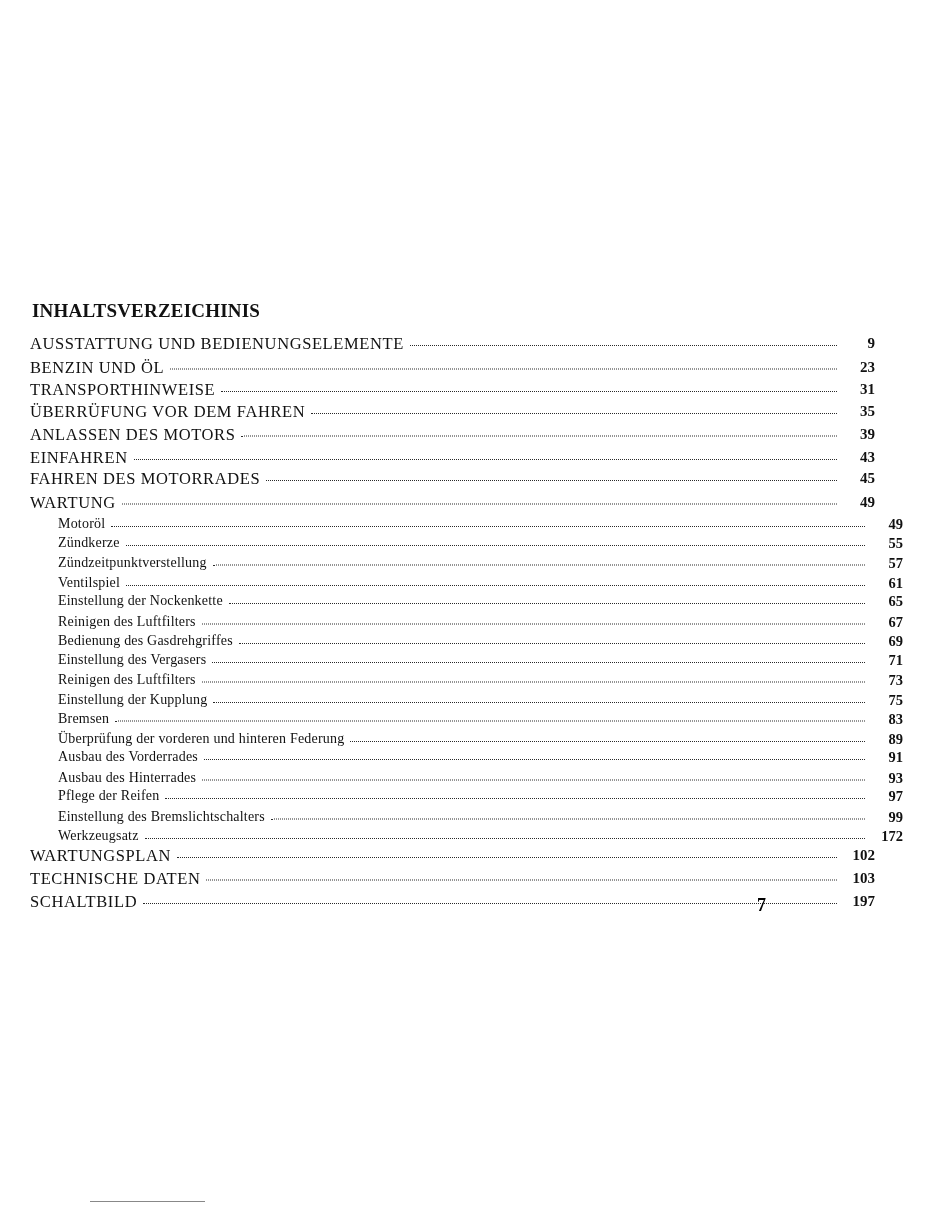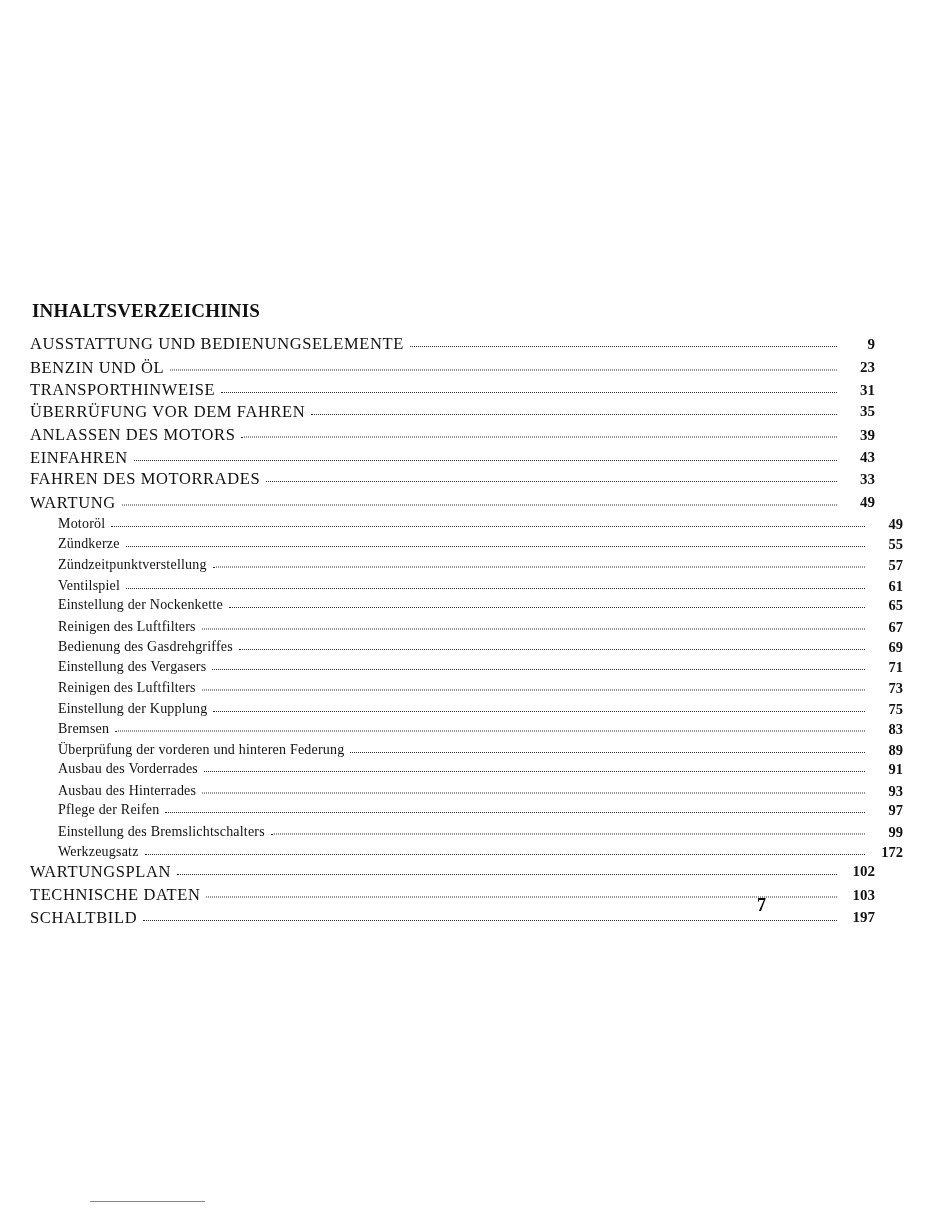--- a/index.html
+++ b/index.html
@@ -33,21 +33,21 @@
     font-size: 19px;
     letter-spacing: 0.2px;
     margin: 0 0 14px 2px;
     color: #111;
   }
   .toc-list {
     width: 845px;
   }
   .toc-row {
     display: flex;
-    align-items: center;
+    align-items: flex-start;
     width: 100%;
     line-height: 1.0;
   }
   .toc-label {
     white-space: nowrap;
     color: #111;
   }
   .toc-dots {
     flex: 1 1 auto;
     border-bottom: 1px dotted #2a2a2a;
@@ -74,21 +74,20 @@
   }
   .lvl1 .toc-page {
     font-size: 15px;
     width: 34px;
   }
 
   
   .lvl2 {
     margin-bottom: 5px;
     padding-left: 28px;
-    margin-top: 6px;
   }
   .lvl2 .toc-label {
     font-size: 14px;
     font-family: "Liberation Serif", serif;
     letter-spacing: 0.2px;
   }
   .lvl2 .toc-page {
     font-size: 14.5px;
     width: 34px;
   }
@@ -150,21 +149,21 @@
           <span class="toc-page">39</span>
         </div>
         <div class="toc-row lvl1 r2">
           <span class="toc-label">EINFAHREN</span>
           <span class="toc-dots"></span>
           <span class="toc-page">43</span>
         </div>
         <div class="toc-row lvl1 r0">
           <span class="toc-label">FAHREN  DES  MOTORRADES</span>
           <span class="toc-dots"></span>
-          <span class="toc-page">33</span>
+          <span class="toc-page">45</span>
         </div>
         <div class="toc-row lvl1 r1">
           <span class="toc-label">WARTUNG</span>
           <span class="toc-dots"></span>
           <span class="toc-page">49</span>
         </div>
         <div class="toc-row lvl2 r2">
           <span class="toc-label">Motoröl</span>
           <span class="toc-dots"></span>
           <span class="toc-page">49</span>

